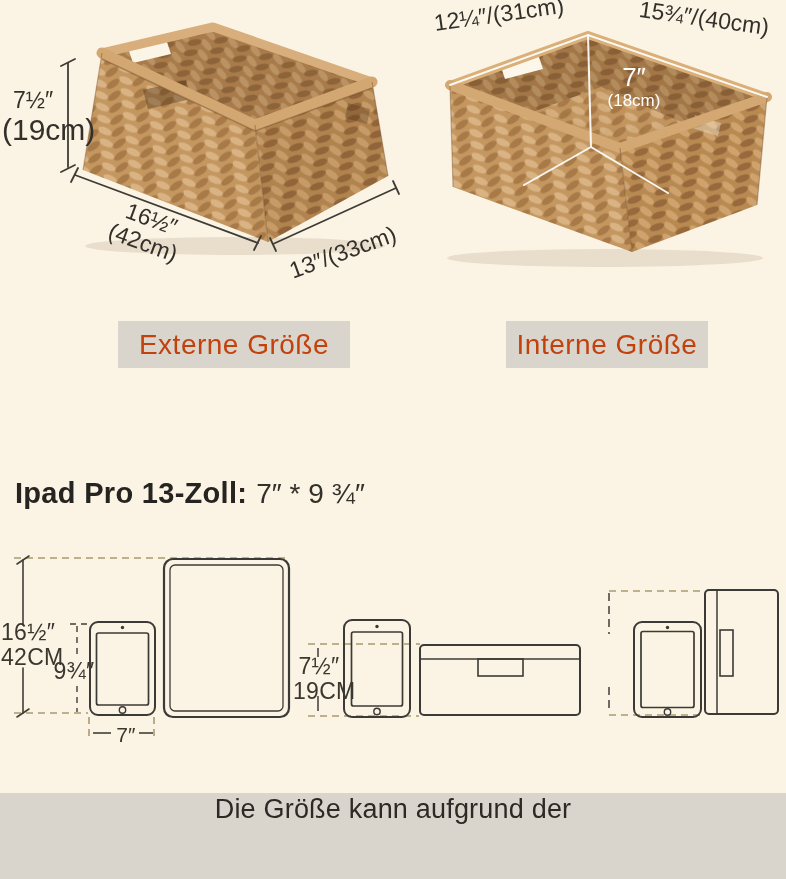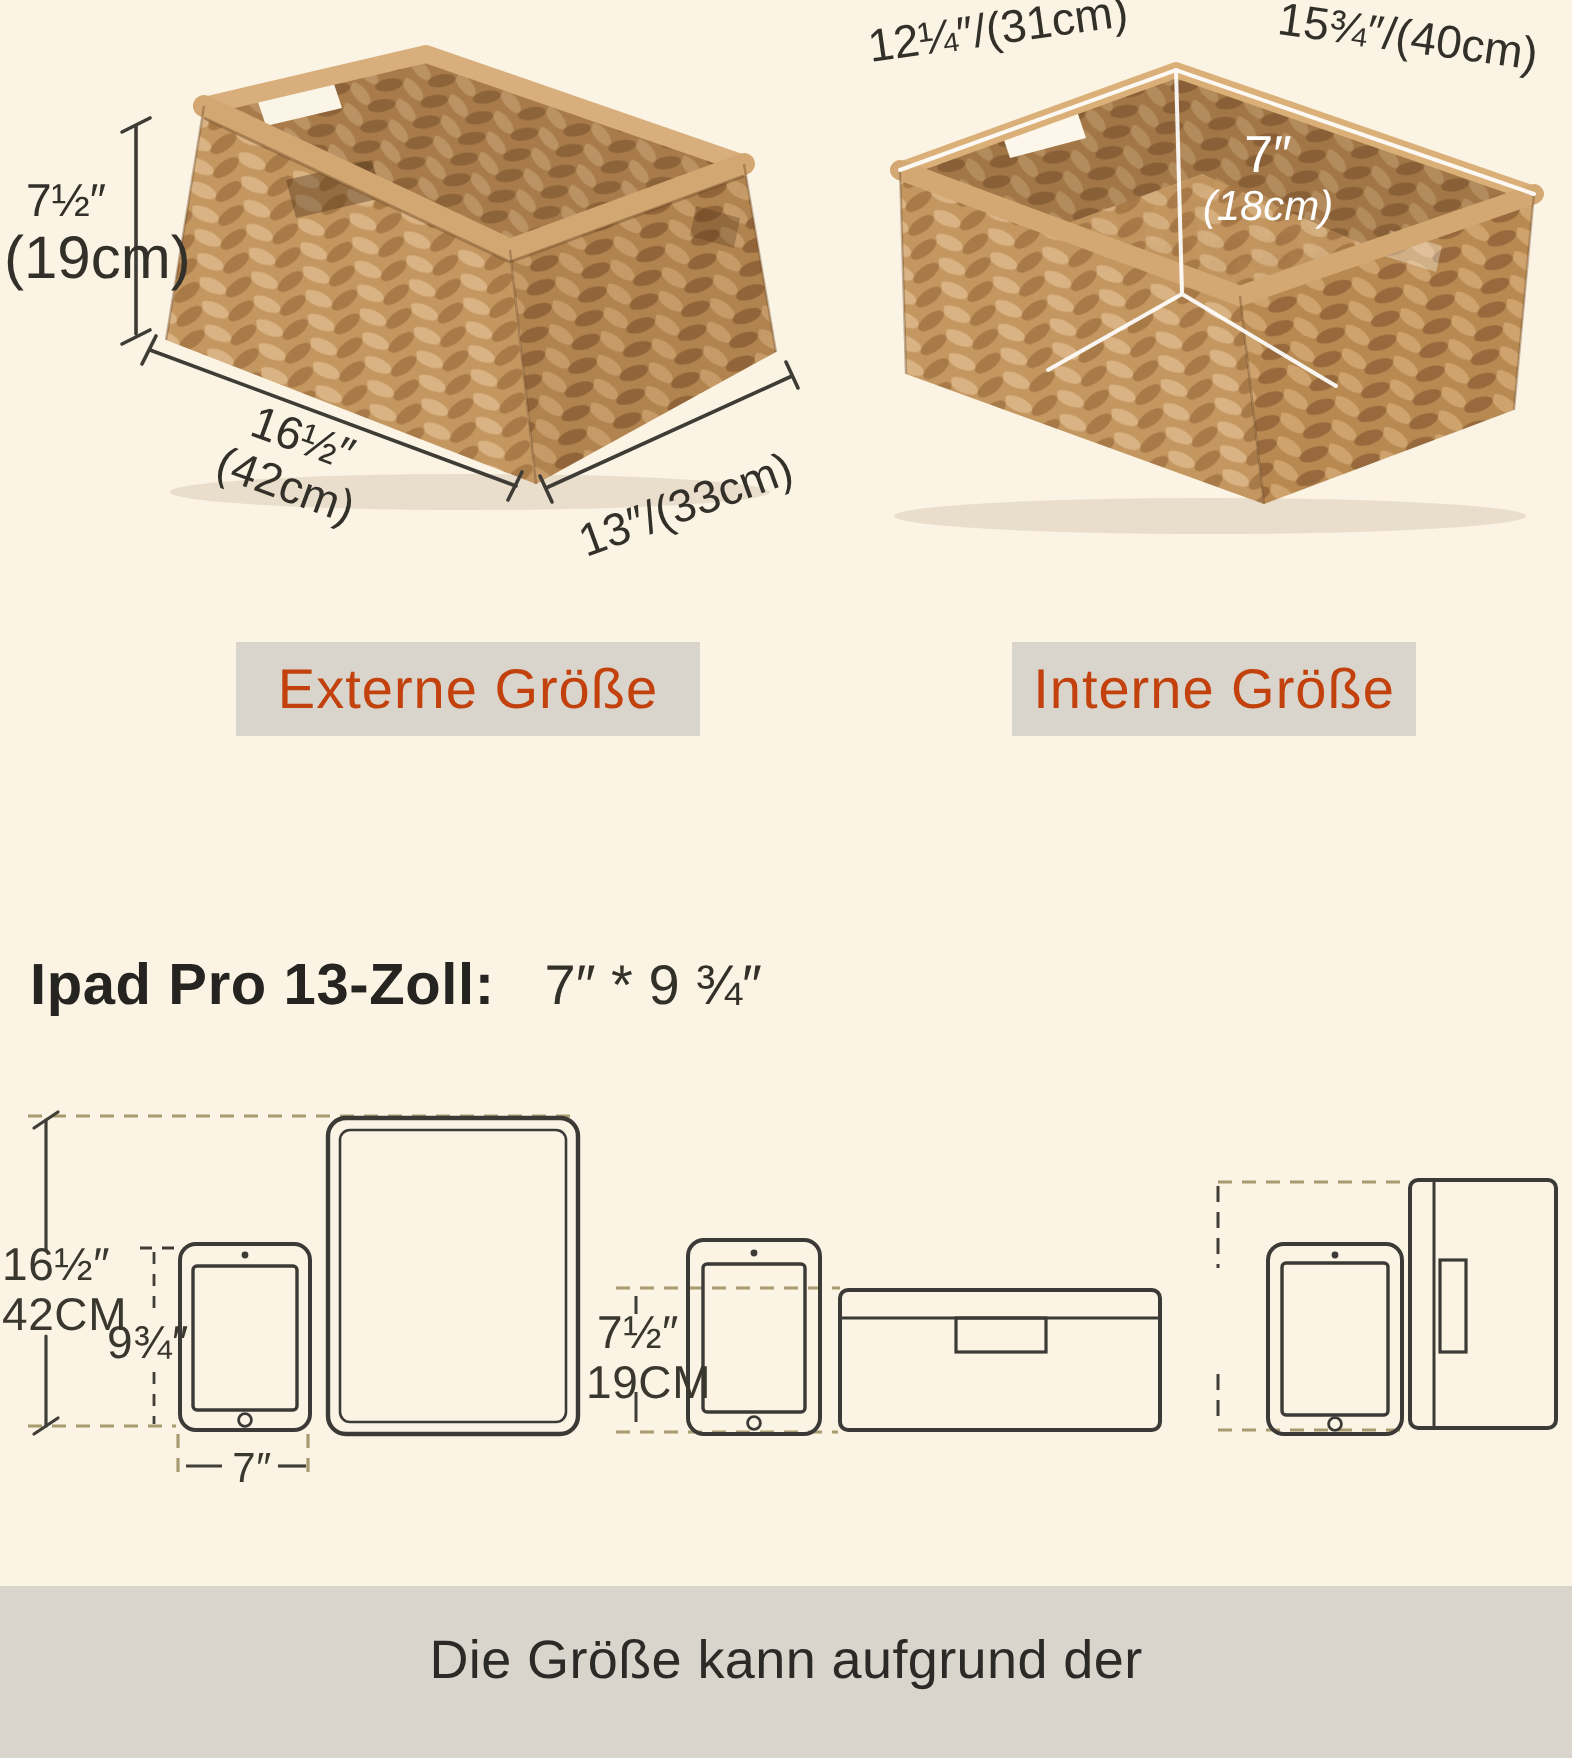--- a/index.html
+++ b/index.html
@@ -10,38 +10,38 @@
   }
   .abs{position:absolute;}
   svg{display:block;}
   
   .dim{position:absolute;text-align:center;color:#33302a;line-height:1.1;}
   .dim .l1{font-size:23px;}
   .dim .l2{font-size:30px;}
   .dim.rot{transform-origin:50% 50%;}
   .dim.white{color:#ffffff;}
   .dim.white .l1{font-size:26px;}
-  .dim.white .l2{font-size:21px;font-style:italic;}
+  .dim.white .l2{font-size:17px;}
   
   .size-label{
     position:absolute;top:321px;height:47px;background:#d9d5cc;
     display:flex;align-items:center;justify-content:center;
     font-size:28px;color:#c2410c;letter-spacing:.5px;
   }
   
   .heading{position:absolute;left:15px;top:477px;font-size:29px;color:#262420;white-space:nowrap;}
   .heading .bold{font-weight:700;letter-spacing:.3px;}
-  .heading .val{font-weight:400;font-size:28px;margin-left:25px;color:#33302a;}
+  .heading .val{font-weight:400;font-size:28px;margin-left:9px;color:#33302a;}
   
   .ddim{position:absolute;text-align:center;color:#3a372f;font-size:23px;line-height:25px;letter-spacing:.3px;}
   
   .footer{
     position:absolute;left:0;top:793px;width:786px;height:86px;background:#d9d5cc;
     text-align:center;font-size:27px;line-height:32px;color:#2c2a26;
-    padding-top:21px;box-sizing:border-box;letter-spacing:.2px;
+    padding-top:0;box-sizing:border-box;letter-spacing:.2px;
   }
 </style>
 </head>
 <body>
 
 <div id="canvas">
 
   <svg class="abs" style="left:60px;top:10px" width="350" height="250" viewBox="0 0 350 250">
     <defs>
       <pattern id="wvL" width="26" height="12" patternUnits="userSpaceOnUse" patternTransform="rotate(-6)">

